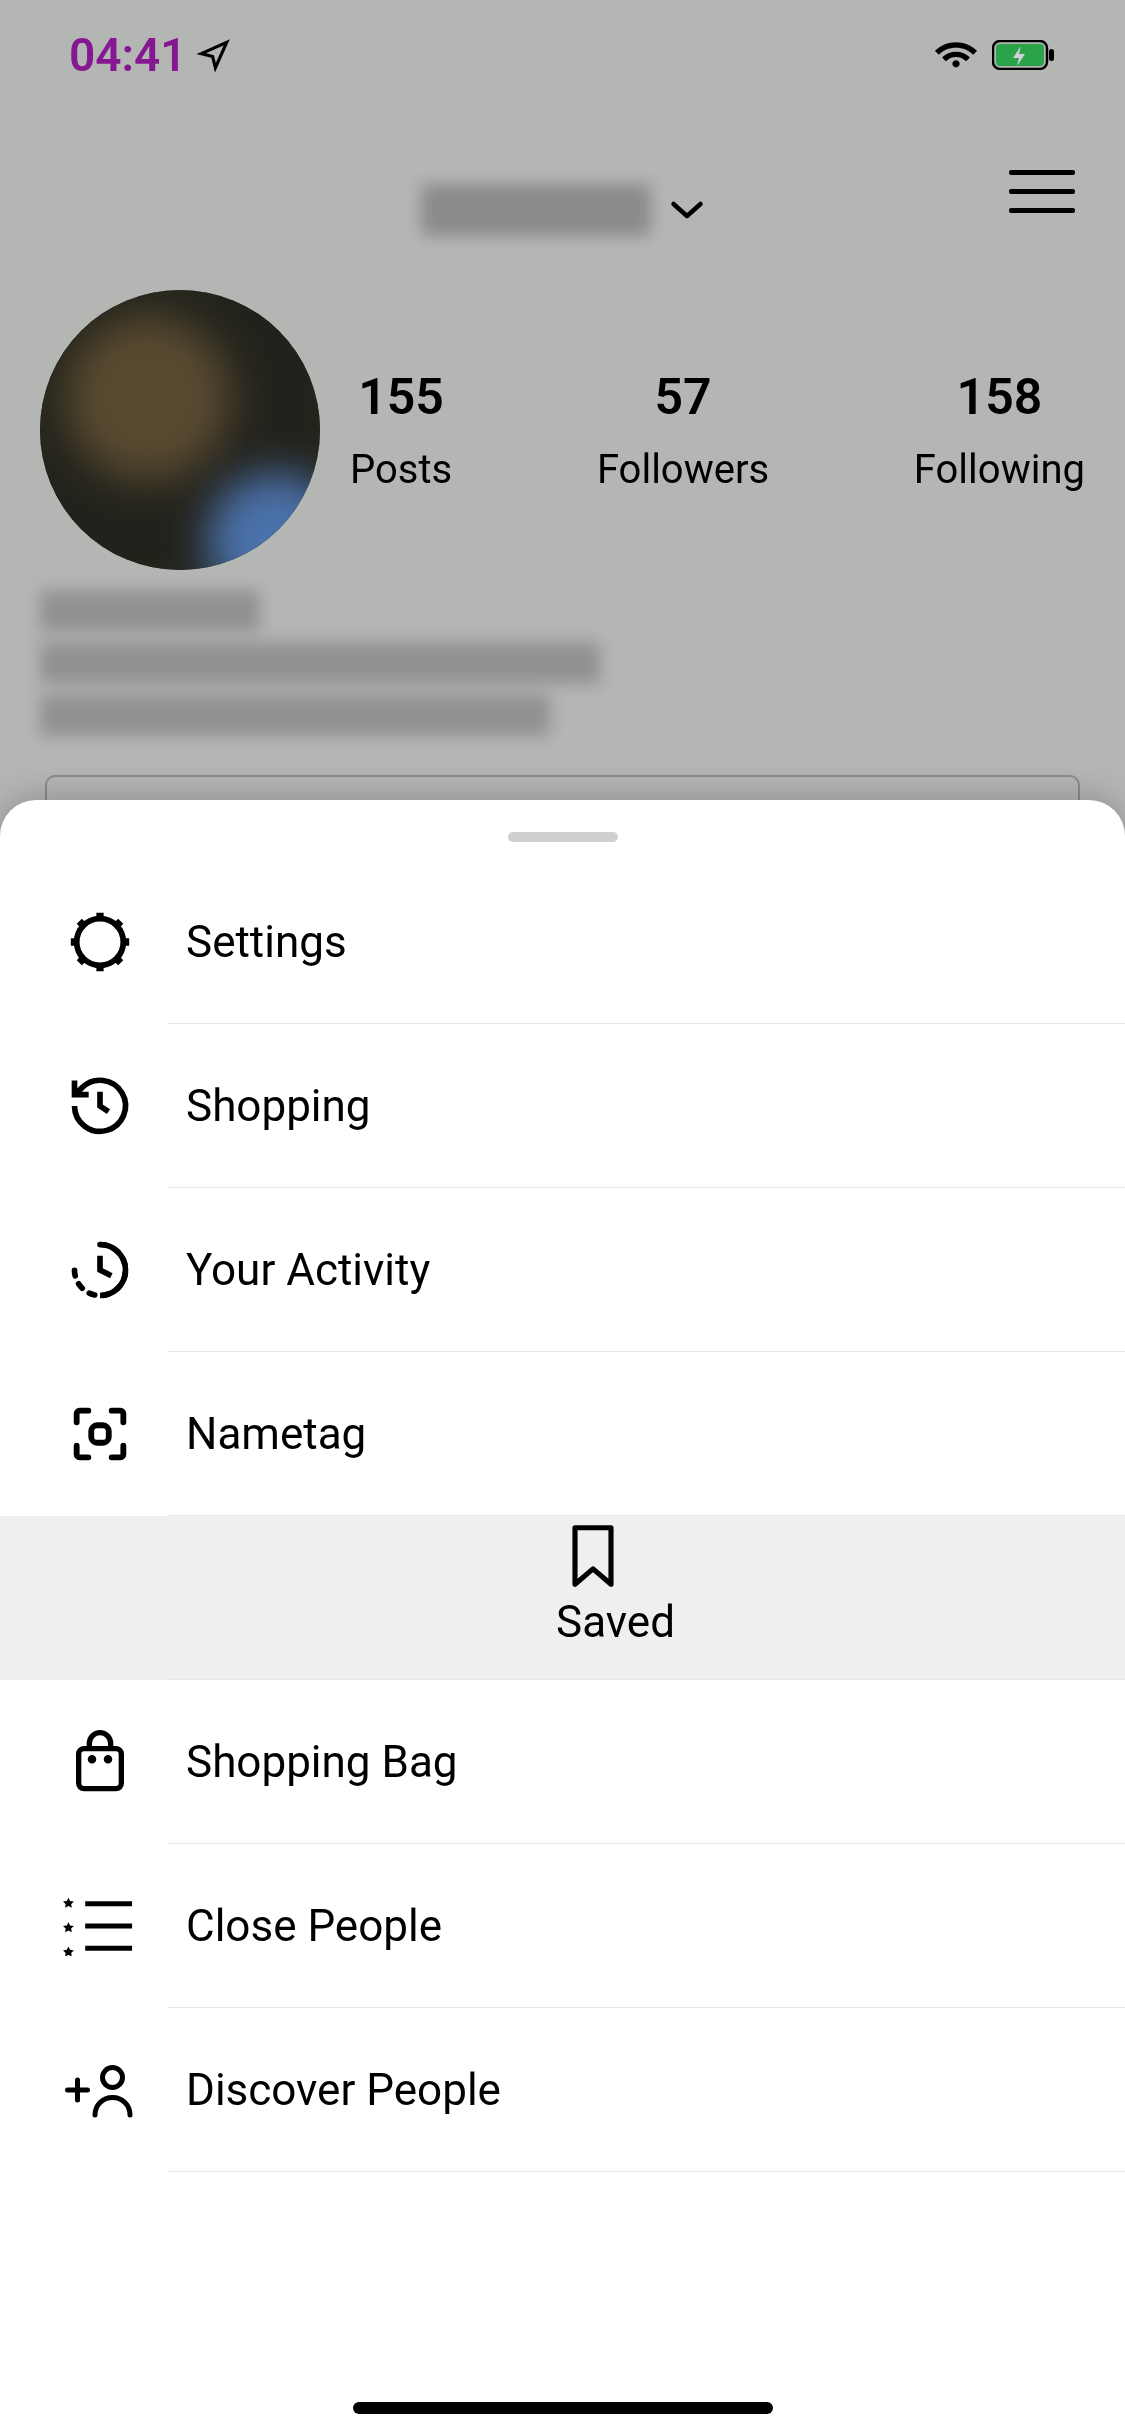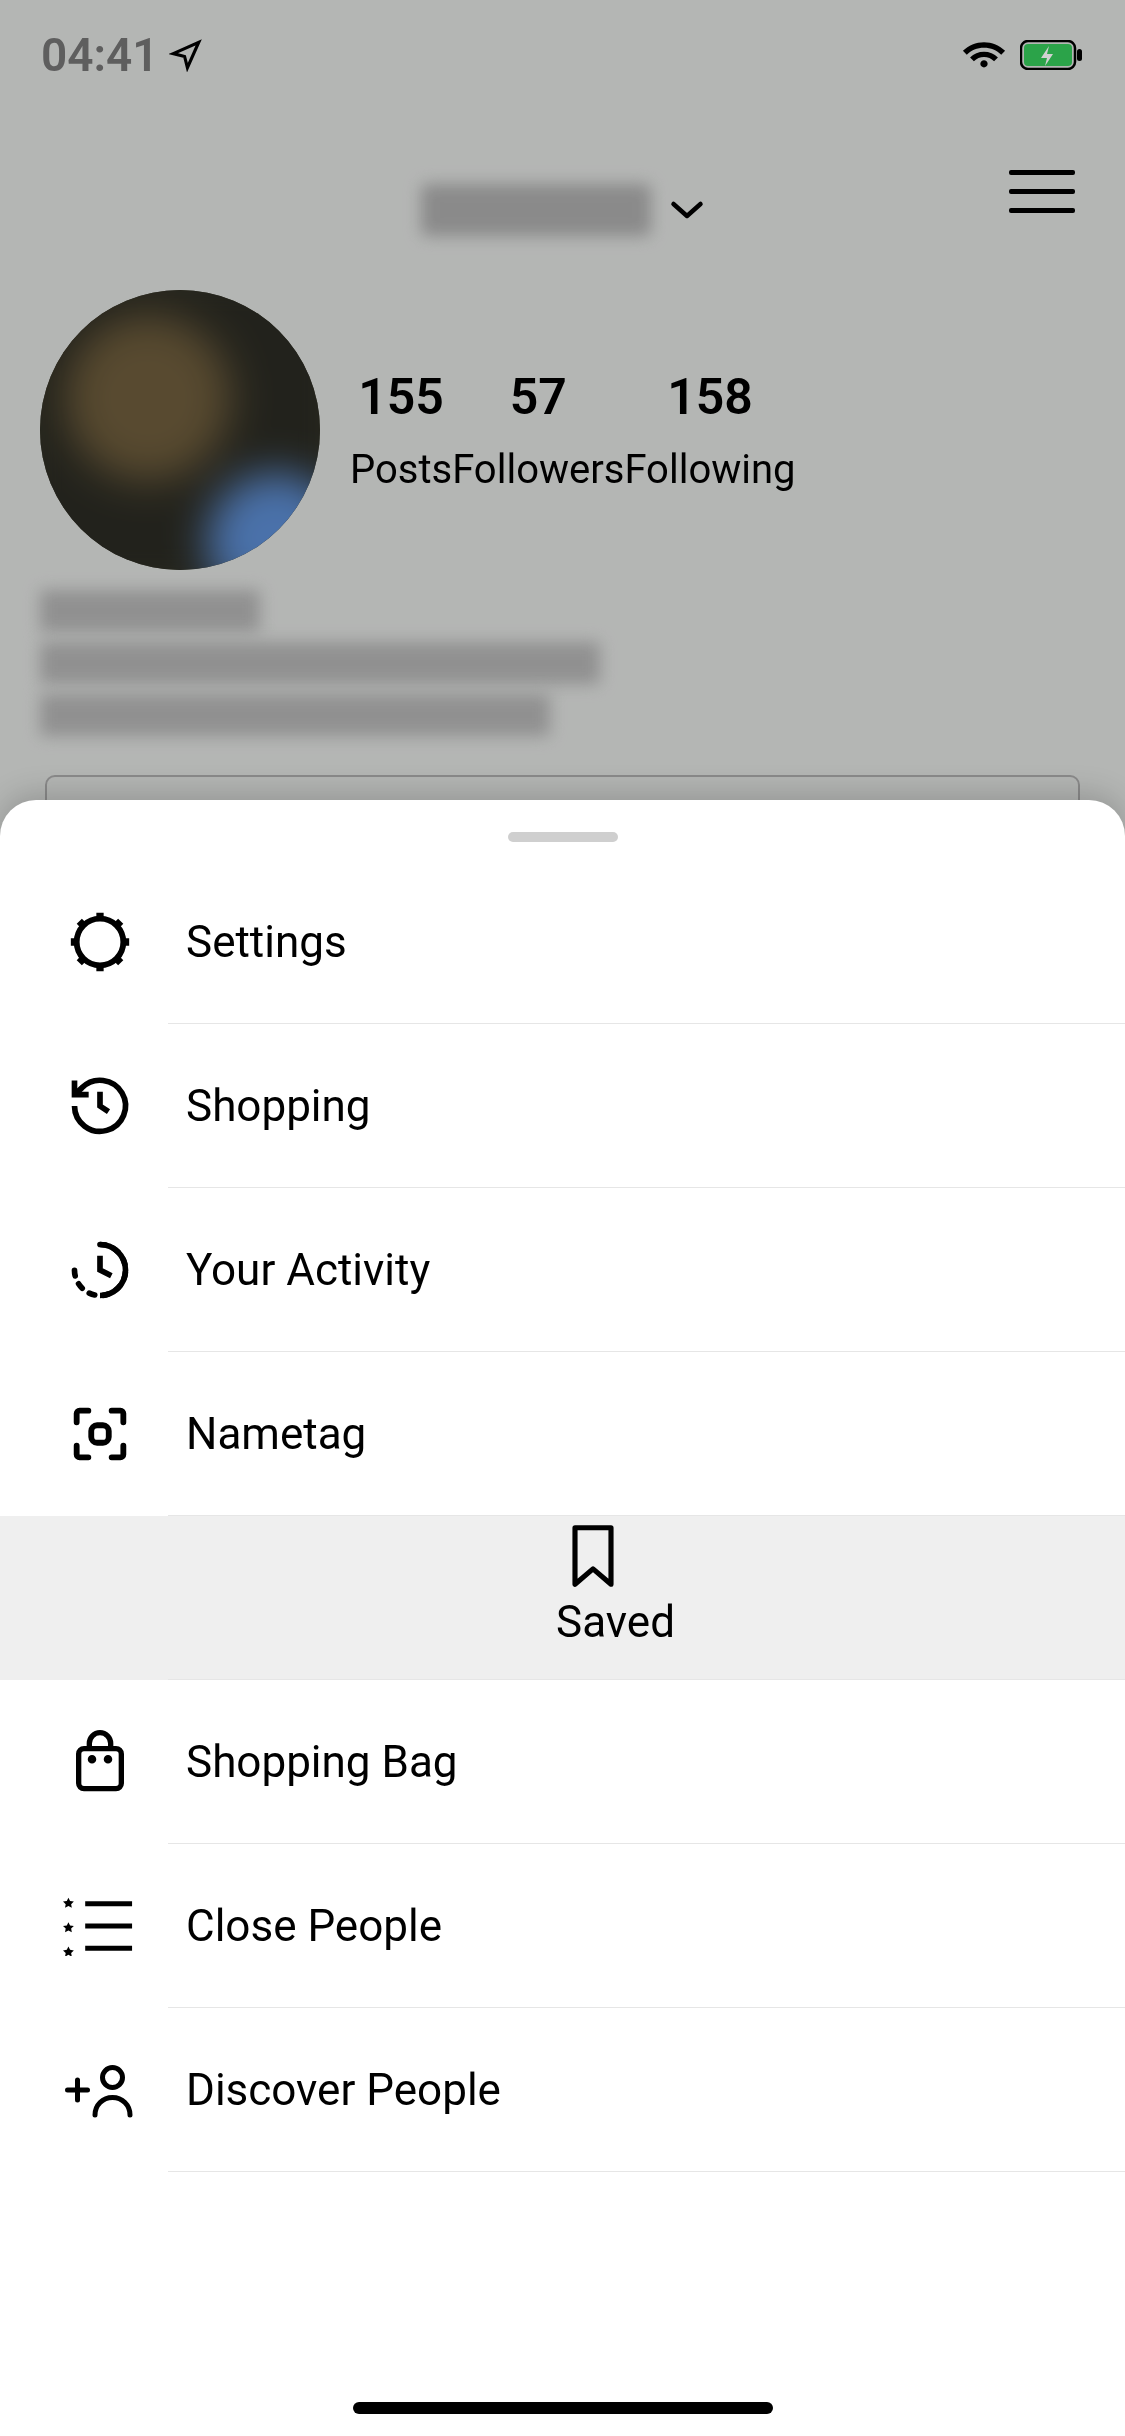--- a/index.html
+++ b/index.html
@@ -25,22 +25,22 @@
     }
     .status-bar {
       position: absolute;
       top: 0;
       left: 0;
       right: 0;
       height: 110px;
       display: flex;
       align-items: center;
       justify-content: space-between;
-      padding: 0 41px;
-      color: #737373;
+      padding: 0 69px;
+      color: #a21caf;
     }
     .status-left {
       display: flex;
       align-items: center;
       gap: 10px;
       font-size: 46px;
       font-weight: 600;
     }
     .status-right {
       display: flex;
@@ -102,21 +102,21 @@
       inset:-20px;
       background:
         radial-gradient(circle at 40% 40%, #6b5a3a 0 30%, transparent 31%),
         radial-gradient(circle at 80% 85%, #5a8acf 0 18%, transparent 19%),
         #2a2a22;
       filter: blur(20px);
     }
     .stats {
       flex: 1;
       display: flex;
-      justify-content: flex-start;
+      justify-content: space-between;
       margin-left: 30px;
     }
     .stat {
       text-align: center;
     }
     .stat-num {
       font-size: 50px;
       font-weight: 600;
       color: #000;
     }

